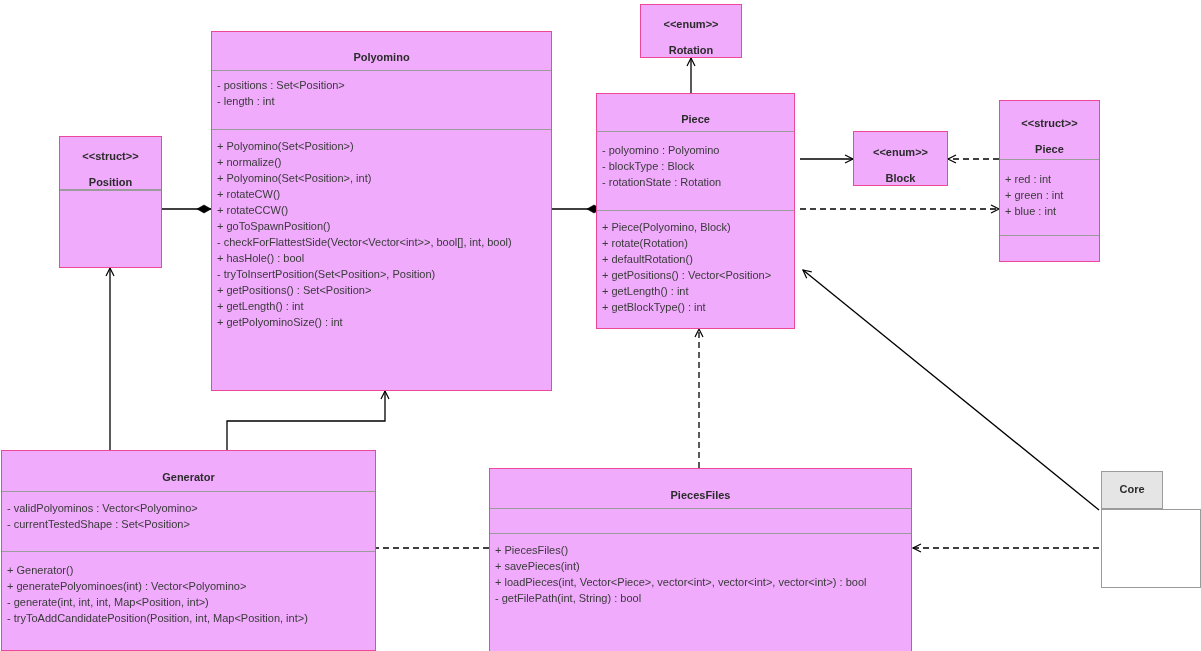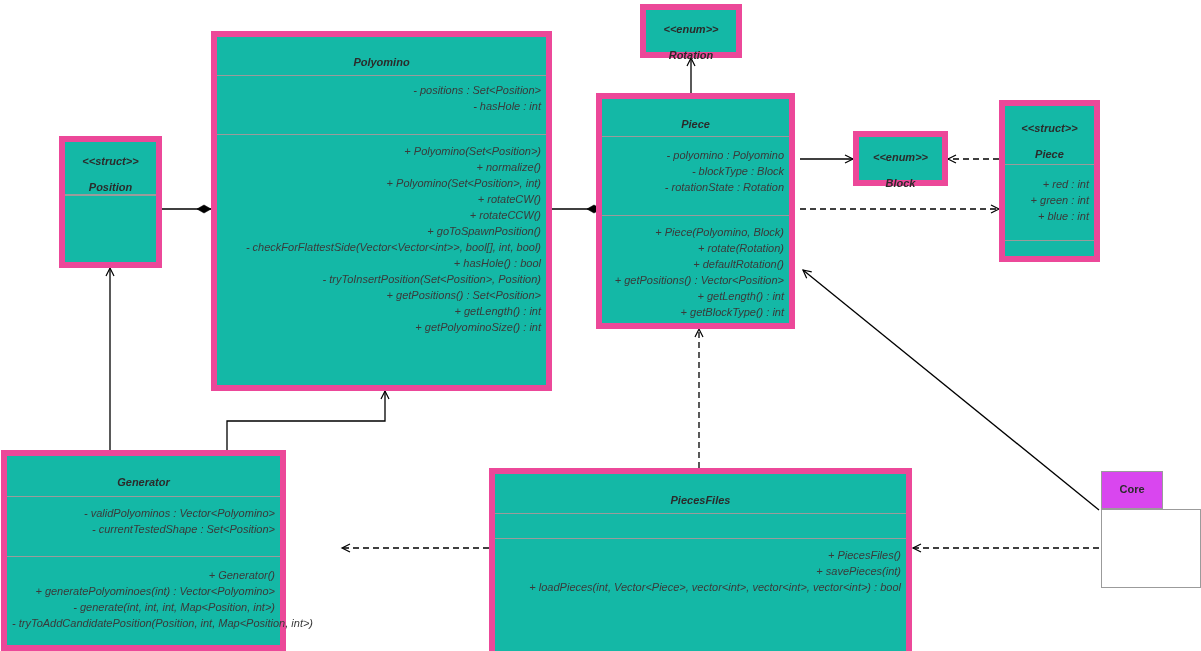--- a/index.html
+++ b/index.html
@@ -18,25 +18,24 @@
   #edges {
     position: absolute;
     left: 0;
     top: 0;
     width: 1201px;
     height: 651px;
     pointer-events: none;
   }
   .uml-box {
     position: absolute;
-    background: #14b8a6;
-    border: 6px solid #ec4899;
+    background: #f0abfc;
+    border: 1px solid #ec4899;
     box-sizing: border-box;
     z-index: 2;
-    font-style: italic;
   }
   .uml-title {
     text-align: center;
     font-weight: bold;
     font-size: 11px;
     color: #2b2b2b;
     line-height: 13px;
     padding: 0 4px;
     white-space: pre-line;
   }
@@ -48,32 +47,31 @@
   }
   .compartment {
     padding: 6px 5px 6px 5px;
     box-sizing: border-box;
   }
   .member {
     font-size: 11px;
     color: #3a3a3a;
     line-height: 16px;
     white-space: nowrap;
-    text-align: right;
   }
   .title-cell {
     display: flex;
     align-items: center;
     justify-content: center;
     box-sizing: border-box;
   }
   
   .pkg-tab {
     position: absolute;
-    background: #d946ef;
+    background: #e5e5e5;
     border: 1px solid #9b9b9b;
     box-sizing: border-box;
     z-index: 3;
   }
   .pkg-body {
     position: absolute;
     background: #ffffff;
     border: 1px solid #9b9b9b;
     box-sizing: border-box;
     z-index: 2;
@@ -167,21 +165,21 @@
 
   <div class="uml-box" style="left:211px; top:31px; width:341px; height:360px;">
     <div class="title-cell" style="height:38px;">
       <div class="uml-title">
         <span>Polyomino</span>
       </div>
     </div>
     <div class="sep"></div>
     <div class="compartment" style="height:58px;">
       <div class="member">- positions : Set&lt;Position&gt;</div>
-      <div class="member">- hasHole : int</div>
+      <div class="member">- length : int</div>
     </div>
     <div class="sep"></div>
     <div class="compartment" style="padding-top:8px;">
       <div class="member">+ Polyomino(Set&lt;Position&gt;)</div>
       <div class="member">+ normalize()</div>
       <div class="member">+ Polyomino(Set&lt;Position&gt;, int)</div>
       <div class="member">+ rotateCW()</div>
       <div class="member">+ rotateCCW()</div>
       <div class="member">+ goToSpawnPosition()</div>
       <div class="member">- checkForFlattestSide(Vector&lt;Vector&lt;int&gt;&gt;, bool[], int, bool)</div>
@@ -244,21 +242,21 @@
     <div class="sep"></div>
     <div class="compartment" style="height:75px; padding-top:11px;">
       <div class="member">+ red : int</div>
       <div class="member">+ green : int</div>
       <div class="member">+ blue : int</div>
     </div>
     <div class="sep"></div>
     <div class="compartment" style="height:26px;"></div>
   </div>
 
-  <div class="uml-box" style="left:1px; top:450px; width:285px; height:201px;">
+  <div class="uml-box" style="left:1px; top:450px; width:375px; height:201px;">
     <div class="title-cell" style="height:40px;">
       <div class="uml-title">
         <span>Generator</span>
       </div>
     </div>
     <div class="sep"></div>
     <div class="compartment" style="height:59px; padding-top:8px;">
       <div class="member">- validPolyominos : Vector&lt;Polyomino&gt;</div>
       <div class="member">- currentTestedShape : Set&lt;Position&gt;</div>
     </div>
@@ -277,20 +275,21 @@
         <span>PiecesFiles</span>
       </div>
     </div>
     <div class="sep"></div>
     <div class="compartment" style="height:24px;"></div>
     <div class="sep"></div>
     <div class="compartment" style="padding-top:8px;">
       <div class="member">+ PiecesFiles()</div>
       <div class="member">+ savePieces(int)</div>
       <div class="member">+ loadPieces(int, Vector&lt;Piece&gt;, vector&lt;int&gt;, vector&lt;int&gt;, vector&lt;int&gt;) : bool</div>
+      <div class="member">- getFilePath(int, String) : bool</div>
     </div>
   </div>
 
   <div class="pkg-tab" style="left:1101px; top:471px; width:62px; height:38px;">
     <div class="pkg-label">Core</div>
   </div>
   <div class="pkg-body" style="left:1101px; top:509px; width:100px; height:79px;"></div>
 
 </div>
 

